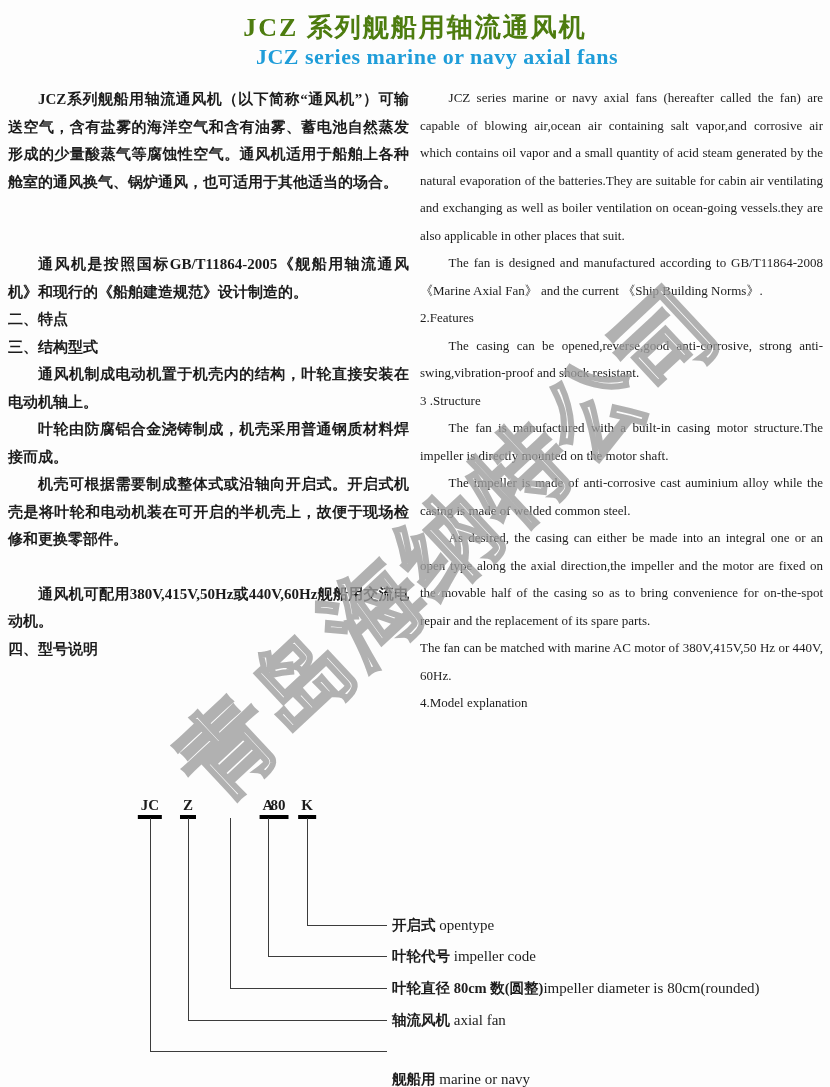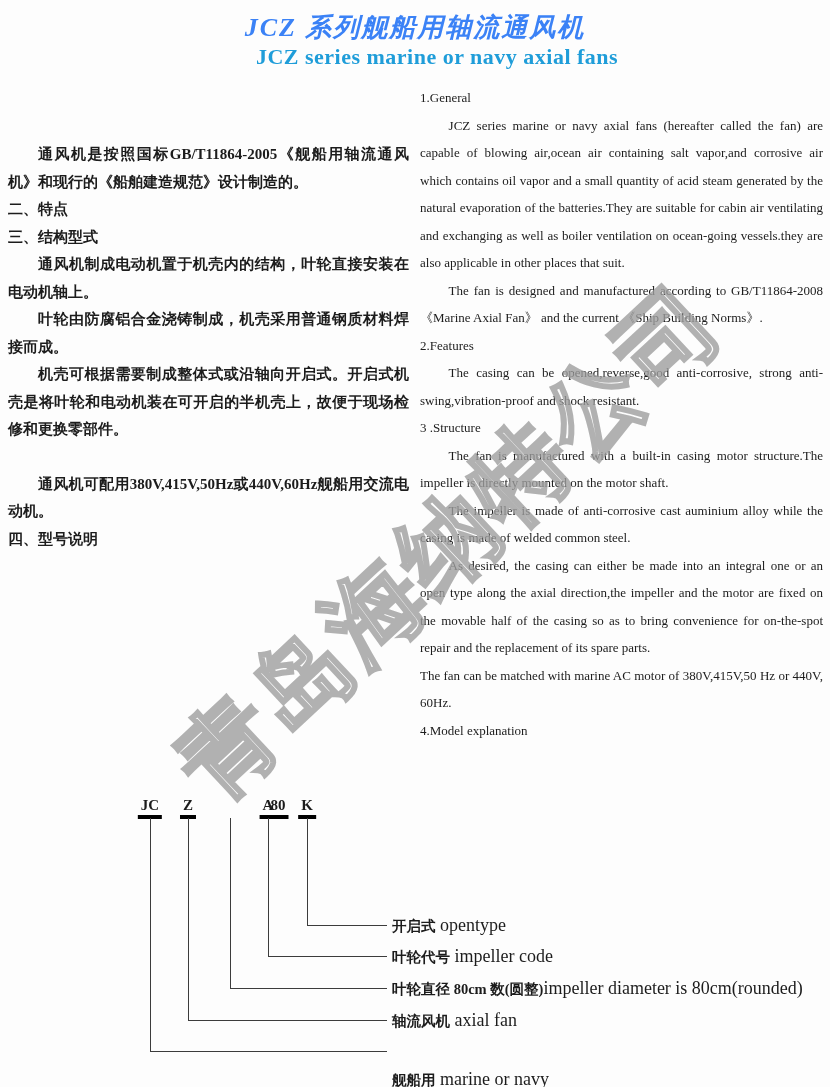--- a/index.html
+++ b/index.html
@@ -71,45 +71,45 @@
   .connector{
     position:absolute;top:818px;
     border-left:1px solid #3c3c3c;
     border-bottom:1px solid #3c3c3c;
   }
   .dlabel{
     position:absolute;left:392px;height:22px;line-height:22px;
     font-size:14px;white-space:nowrap;
   }
   .dlabel .zh{font-weight:700;font-size:14.5px;}
-  .dlabel .en{font-weight:400;font-size:18px;text-align:right;}
+  .dlabel .en{font-weight:400;font-size:15px;text-align:right;}
 </style>
 </head>
 <body>
 
 <div class="page">
 
   <div class="watermark">青岛海纳特公司</div>
 
-  <div class="title-zh" style="color:#3b82f6;font-style:italic;">JCZ 系列舰船用轴流通风机</div>
+  <div class="title-zh" style="color:#4d7c0f;">JCZ 系列舰船用轴流通风机</div>
   <div class="title-en" style="color:#1f9dd9;">JCZ series marine or navy axial fans</div>
 
   <div class="col col-left">
+    <p>JCZ系列舰船用轴流通风机（以下简称“通风机”）可输送空气，含有盐雾的海洋空气和含有油雾、蓄电池自然蒸发形成的少量酸蒸气等腐蚀性空气。通风机适用于船舶上各种舱室的通风换气、锅炉通风，也可适用于其他适当的场合。</p>
     <p class="gap-2">通风机是按照国标GB/T11864-2005《舰船用轴流通风机》和现行的《船舶建造规范》设计制造的。</p>
     <h3>二、特点</h3>
     <h3>三、结构型式</h3>
     <p>通风机制成电动机置于机壳内的结构，叶轮直接安装在电动机轴上。</p>
     <p>叶轮由防腐铝合金浇铸制成，机壳采用普通钢质材料焊接而成。</p>
     <p>机壳可根据需要制成整体式或沿轴向开启式。开启式机壳是将叶轮和电动机装在可开启的半机壳上，故便于现场检修和更换零部件。</p>
     <p class="gap-1">通风机可配用380V,415V,50Hz或440V,60Hz舰船用交流电动机。</p>
     <h3>四、型号说明</h3>
   </div>
 
   <div class="col col-right">
-    <h3>1.General</h3>
     <p>JCZ series marine or navy axial fans (hereafter called the fan) are capable of blowing air,ocean air containing salt vapor,and corrosive air which contains oil vapor and a small quantity of acid steam generated by the natural evaporation of the batteries.They are suitable for cabin air ventilating and exchanging as well as boiler ventilation on ocean-going vessels.they are also applicable in other places that suit.</p>
     <p>The fan is designed and manufactured according to GB/T11864-2008 《Marine Axial Fan》 and the current 《Ship Building Norms》.</p>
     <h3>2.Features</h3>
     <p>The casing can be opened,reverse,good anti-corrosive, strong anti-swing,vibration-proof and shock resistant.</p>
     <h3>3 .Structure</h3>
     <p>The fan is manufactured with a built-in casing motor structure.The impeller is directly mounted on the motor shaft.</p>
     <p>The impeller is made of anti-corrosive cast auminium alloy while the casing is made of welded common steel.</p>
     <p>As desired, the casing can either be made into an integral one or an open type along the axial direction,the impeller and the motor are fixed on the movable half of the casing so as to bring convenience for on-the-spot repair and the replacement of its spare parts.</p>
     <p class="no-indent">The fan can be matched with marine AC motor of 380V,415V,50 Hz or 440V, 60Hz.</p>
     <h3>4.Model explanation</h3>

